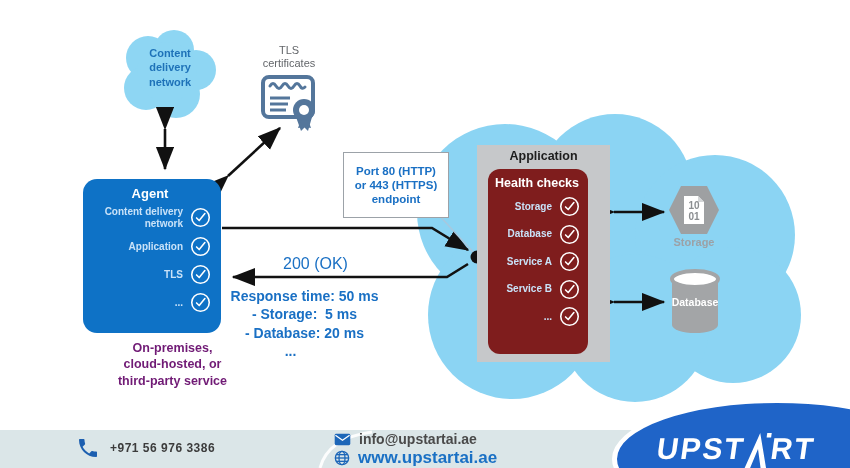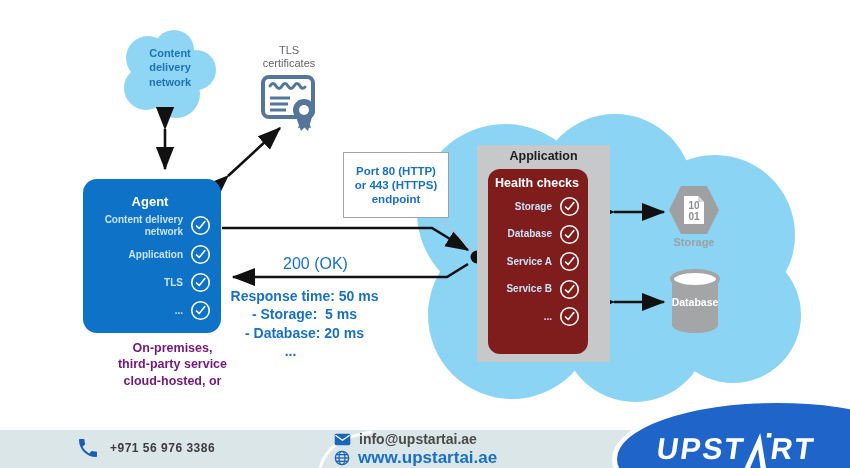--- a/index.html
+++ b/index.html
@@ -8,21 +8,21 @@
   .abs{position:absolute;}
   svg{display:block;}
 
   
   #cdn-cloud-text{left:124px;top:46px;width:92px;text-align:center;font-size:11px;font-weight:bold;
     color:#1E72B8;line-height:1.3;}
   #tls-label{left:246px;top:44px;width:86px;text-align:center;font-size:11px;color:#63666A;line-height:1.2;}
 
   
   #agent-box{left:83px;top:179px;width:138px;height:154px;background:#0E72C6;border-radius:14px;
-    box-sizing:border-box;padding:15px 10px 0 6px;}
+    box-sizing:border-box;padding:7px 10px 0 6px;}
   #agent-title{text-align:center;color:#fff;font-size:13px;font-weight:bold;margin-bottom:5px;}
   .chk-row{display:flex;justify-content:flex-end;align-items:center;gap:7px;margin-bottom:7px;}
   .chk-label{font-size:10px;font-weight:bold;color:#C9E2F8;text-align:right;line-height:1.15;}
   .chk-label.wrap{width:80px;}
   .chk-icon{width:21px;height:21px;flex:none;}
   #agent-caption{left:70px;top:340px;width:205px;text-align:center;font-size:12.5px;font-weight:bold;
     color:#701a75;line-height:1.3;}
 
   
   #endpoint-box{left:343px;top:152px;width:106px;background:#fff;border:1.5px solid #9CA2A8;
@@ -194,22 +194,22 @@
     <div class="chk-row">
       <span class="chk-label">...</span>
       <svg class="chk-icon" viewBox="0 0 24 24">
           <circle cx="12" cy="12" r="10" fill="none" stroke="#fff" stroke-width="1.8"></circle>
           <path d="M7.5 12.5l3 3 6.5-8" fill="none" stroke="#fff" stroke-width="1.8" stroke-linecap="round" stroke-linejoin="round"></path>
         </svg>
     </div>
   </div>
   <div class="abs" id="agent-caption">
     <div>On-premises,</div>
+    <div>cloud-hosted, or</div>
     <div>third-party service</div>
-    <div>cloud-hosted, or</div>
   </div>
 
   <div class="abs" id="endpoint-box">
     <div>Port 80 (HTTP)</div>
     <div>or 443 (HTTPS)</div>
     <div>endpoint</div>
   </div>
 
   <div class="abs" id="ok-label">200 (OK)</div>
   <div class="abs" id="resp-block">

